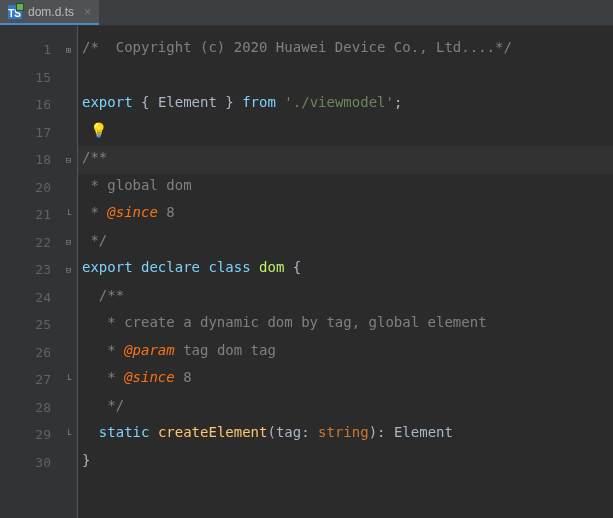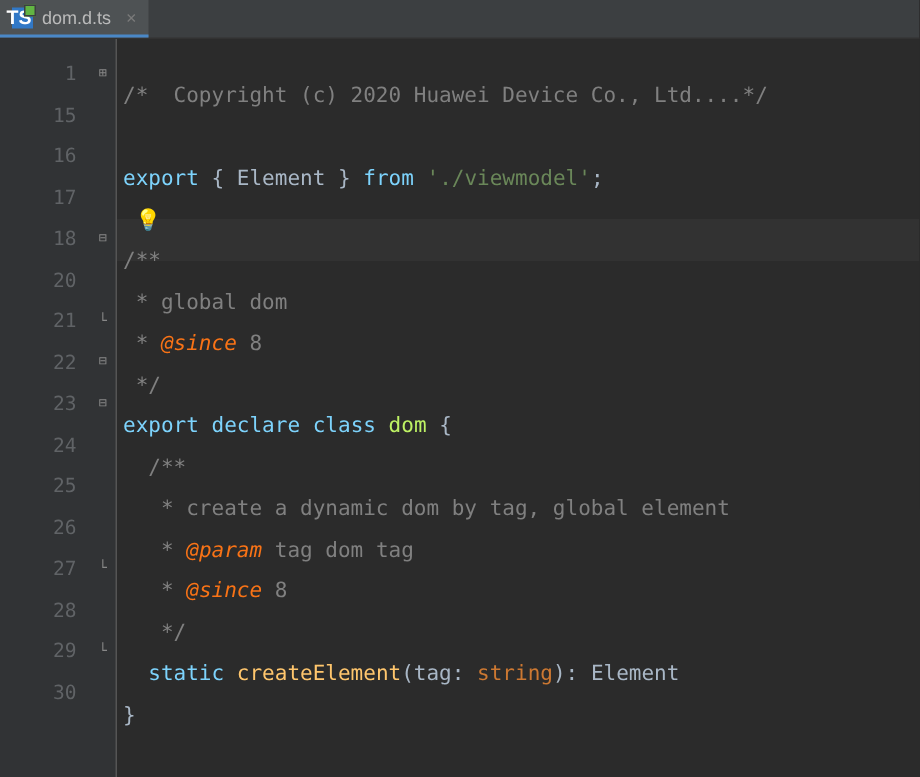--- a/index.html
+++ b/index.html
@@ -30,21 +30,21 @@
     border-bottom: 2px solid transparent;
   }
   .tab.active { border-bottom: 2px solid #4a88c7; background: #4e5254; }
   .ts-icon {
     width: 14px; height: 14px;
     background: #3178c6;
     display: inline-flex;
     align-items: flex-end;
     justify-content: flex-end;
     color: #fff;
-    font-size: 13px;
+    font-size: 10px;
     font-weight: bold;
     padding: 0 1px 0 0;
     position: relative;
   }
   .ts-icon::before {
     content: "";
     position: absolute;
     top: -2px; right: -2px;
     width: 6px; height: 6px;
     background: #62b543;
@@ -79,21 +79,21 @@
     top: 50%;
     transform: translateY(-50%);
     width: 9px; height: 9px;
     color: #888;
     font-size: 9px;
     line-height: 9px;
     text-align: center;
   }
   .code {
     flex: 1;
-    padding-top: 25px;
+    padding-top: 8px;
     position: relative;
   }
   .cline {
     height: 27.5px;
     line-height: 27.5px;
     white-space: pre;
     padding-left: 4px;
   }
   .hl-line {
     position: absolute;

